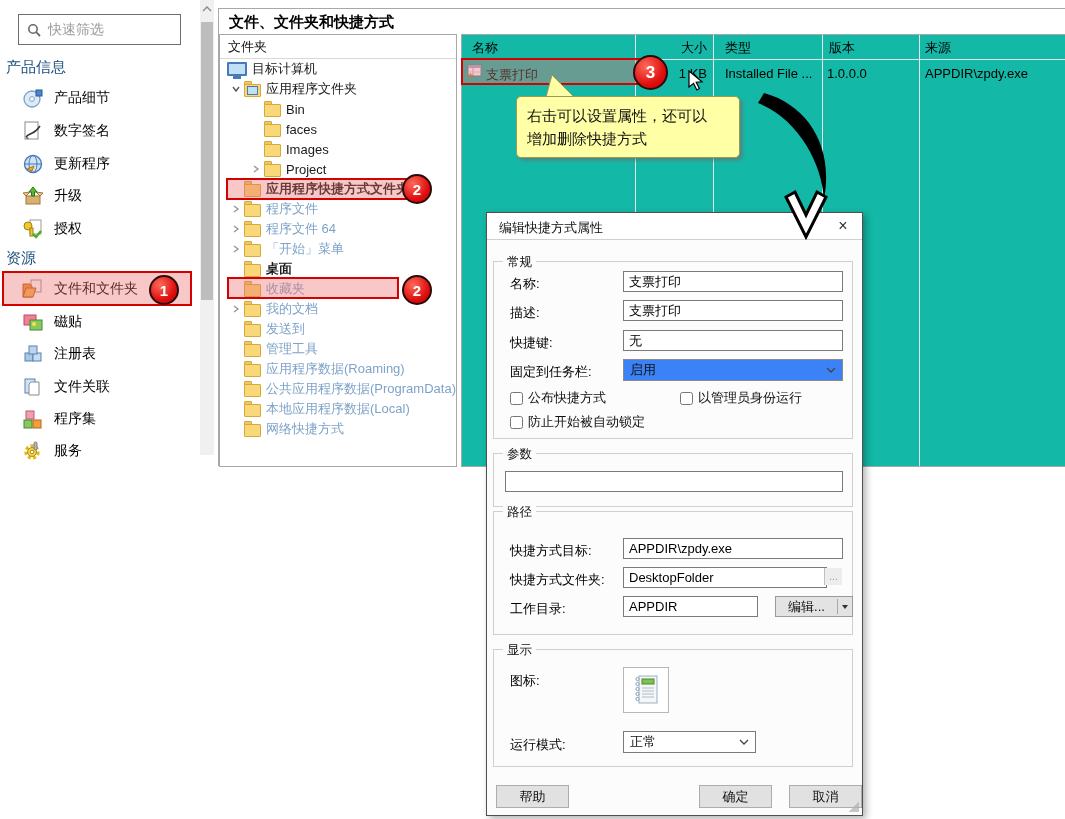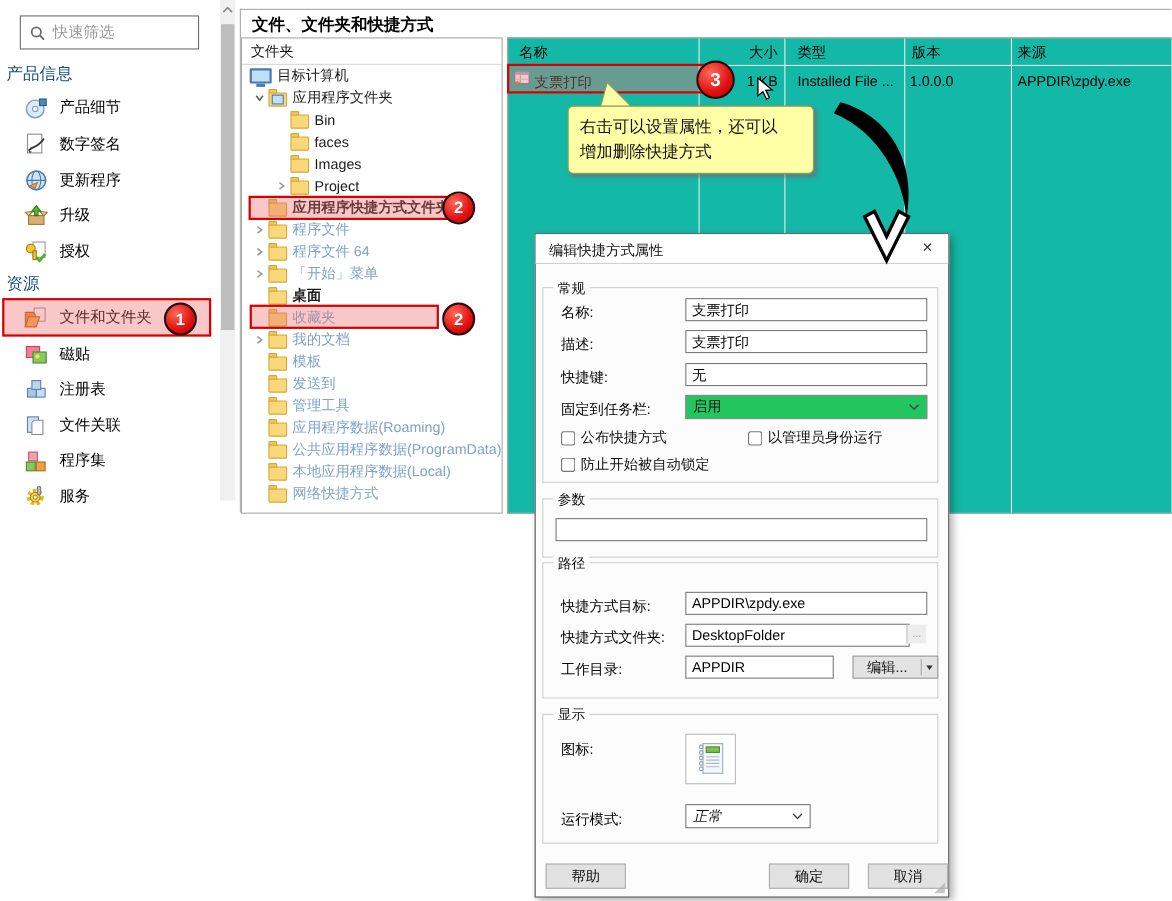--- a/index.html
+++ b/index.html
@@ -302,25 +302,20 @@
             <svg width="10" height="10" viewBox="0 0 10 10">
               <polyline points="3,2 7,5 3,8" fill="none" stroke="#9a9a9a" stroke-width="1.4"></polyline>
             </svg>
           </span>
           <span class="ficon"></span>
           <span class="tblue">我的文档</span>
         </div>
       <div class="trow lvl1">
           <span class="chevslot"></span>
           <span class="ficon"></span>
-          <span class="tblue">模板</span>
-        </div>
-      <div class="trow lvl1">
-          <span class="chevslot"></span>
-          <span class="ficon"></span>
           <span class="tblue">发送到</span>
         </div>
       <div class="trow lvl1">
           <span class="chevslot"></span>
           <span class="ficon"></span>
           <span class="tblue">管理工具</span>
         </div>
       <div class="trow lvl1">
           <span class="chevslot"></span>
           <span class="ficon"></span>
@@ -410,21 +405,21 @@
 
   <div class="abs group" style="left:6px;top:48px;width:360px;height:178px;">
     <span class="legend">常规</span>
     <span class="abs dlabel" style="left:16px;top:13px;">名称:</span>
     <input class="dinput" style="left: 129px; top: 9px; width: 220px;" value="支票打印">
     <span class="abs dlabel" style="left:16px;top:42px;">描述:</span>
     <input class="dinput" style="left: 129px; top: 38px; width: 220px;" value="支票打印">
     <span class="abs dlabel" style="left:16px;top:72px;">快捷键:</span>
     <input class="dinput" style="left: 129px; top: 68px; width: 220px;" value="无">
     <span class="abs dlabel" style="left:16px;top:101px;">固定到任务栏:</span>
-    <div class="ddrop" style="left:129px;top:97px;width:220px;background:#22c55e;border:1px solid #8a8a8a;">
+    <div class="ddrop" style="left:129px;top:97px;width:220px;background:#3b82f6;border:1px solid #8a8a8a;">
       <span>启用</span>
       <svg width="10" height="6" viewBox="0 0 10 6">
           <polyline points="1,1 5,5 9,1" fill="none" stroke="#444" stroke-width="1.3"></polyline>
         </svg>
     </div>
     <label class="cbrow" style="left:16px;top:127px;">
         <input type="checkbox" style="">
         <span>公布快捷方式</span>
       </label>
     <label class="cbrow" style="left:186px;top:127px;">
@@ -474,21 +469,21 @@
         <line x1="9" y1="19" x2="21" y2="19" stroke="#b0bcc8"></line>
           <line x1="9" y1="22" x2="21" y2="22" stroke="#b0bcc8"></line>
         <circle cx="4.5" cy="4" r="1.6" fill="#fff" stroke="#8aa0b4"></circle>
           <circle cx="4.5" cy="9" r="1.6" fill="#fff" stroke="#8aa0b4"></circle>
         <circle cx="4.5" cy="14" r="1.6" fill="#fff" stroke="#8aa0b4"></circle>
           <circle cx="4.5" cy="19" r="1.6" fill="#fff" stroke="#8aa0b4"></circle>
         <circle cx="4.5" cy="24" r="1.6" fill="#fff" stroke="#8aa0b4"></circle>
       </svg>
     </div>
     <span class="abs dlabel" style="left:16px;top:86px;">运行模式:</span>
-    <div class="ddrop" style="left:129px;top:81px;width:114px;background:#fff;border:1px solid #7a7a7a;font-style:italic;">
+    <div class="ddrop" style="left:129px;top:81px;width:133px;background:#fff;border:1px solid #7a7a7a;">
       <span>正常</span>
       <svg width="10" height="6" viewBox="0 0 10 6">
           <polyline points="1,1 5,5 9,1" fill="none" stroke="#444" stroke-width="1.3"></polyline>
         </svg>
     </div>
   </div>
 
   <div class="dbtn" style="left:9px;top:572px;">帮助</div>
   <div class="dbtn" style="left:212px;top:572px;">确定</div>
   <div class="dbtn" style="left:302px;top:572px;">取消</div>

